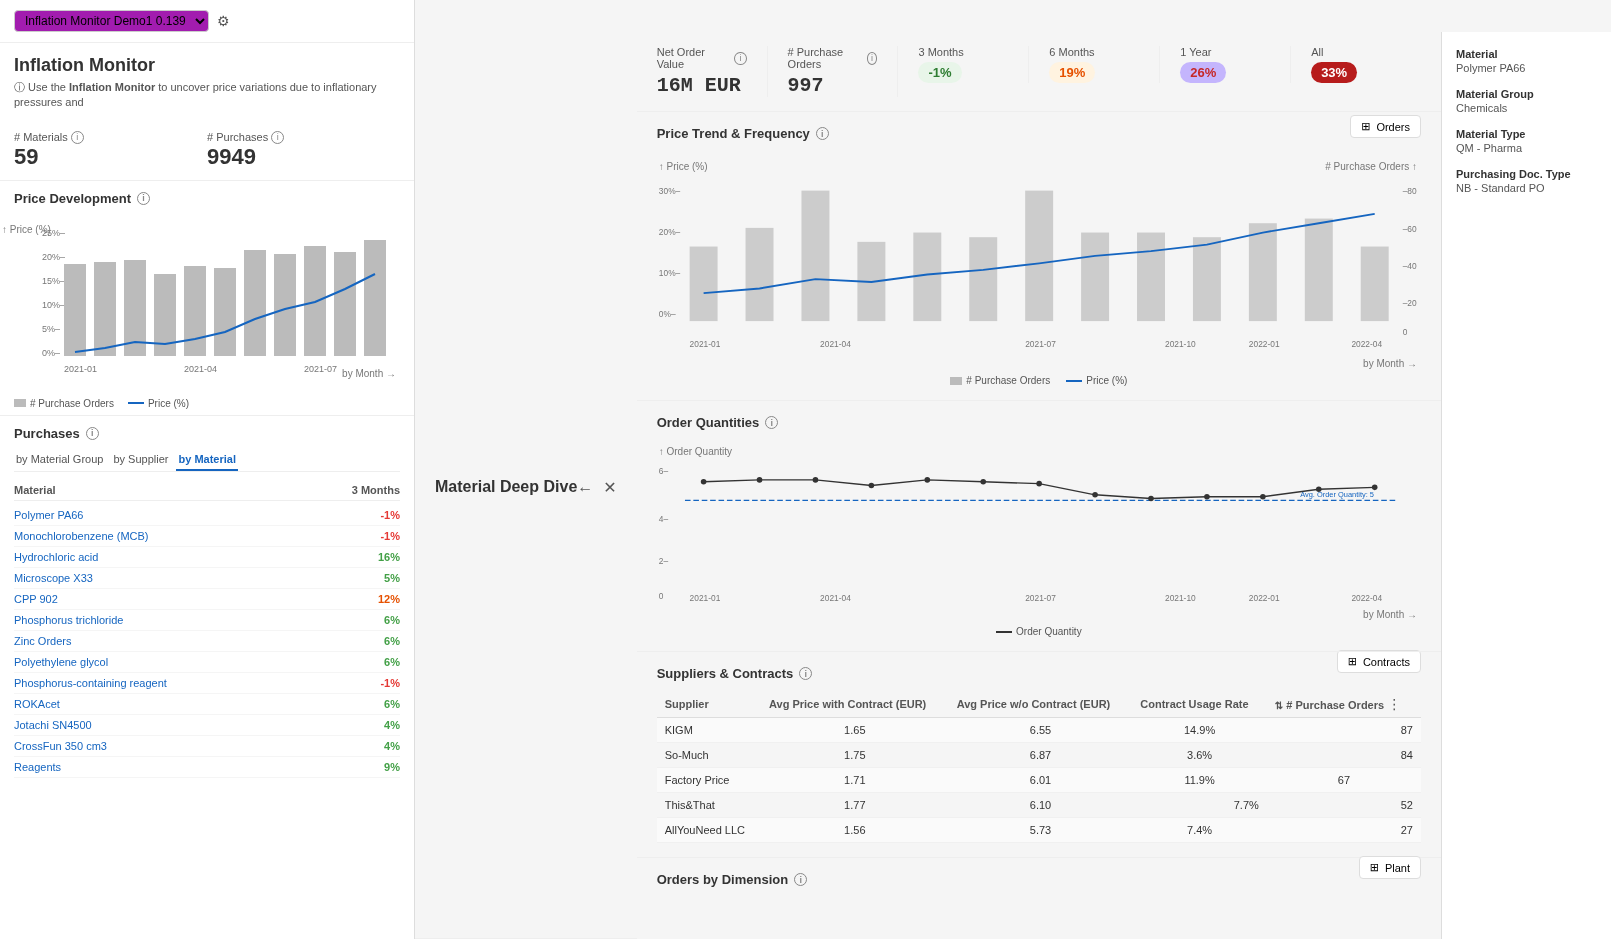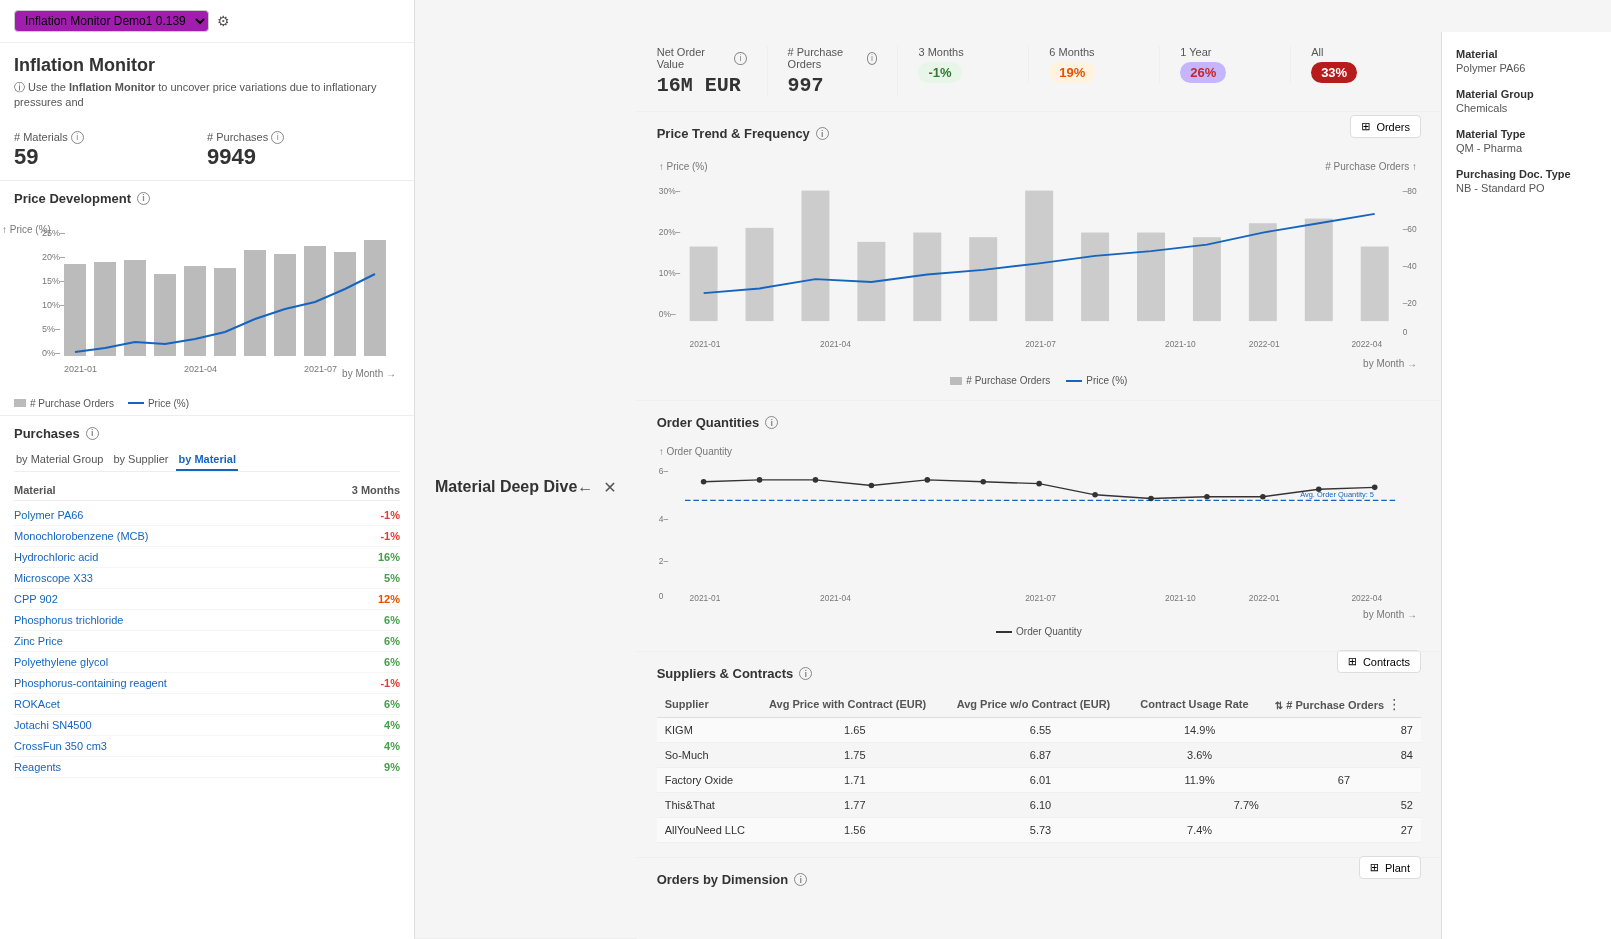--- a/index.html
+++ b/index.html
@@ -193,21 +193,21 @@
           </div>
           <div class="purchase-row">
             <a class="purchase-material">CPP 902</a>
             <span class="purchase-pct pct-positive-orange">12%</span>
           </div>
           <div class="purchase-row">
             <a class="purchase-material">Phosphorus trichloride</a>
             <span class="purchase-pct pct-positive-green">6%</span>
           </div>
           <div class="purchase-row">
-            <a class="purchase-material">Zinc Price</a>
+            <a class="purchase-material">Zinc Orders</a>
             <span class="purchase-pct pct-positive-green">6%</span>
           </div>
           <div class="purchase-row">
             <a class="purchase-material">Polyethylene glycol</a>
             <span class="purchase-pct pct-positive-green">6%</span>
           </div>
           <div class="purchase-row">
             <a class="purchase-material">Phosphorus-containing reagent</a>
             <span class="purchase-pct pct-negative">-1%</span>
           </div>
@@ -433,21 +433,21 @@
     <td style="text-align:right;">87</td>
   </tr>
               <tr>
     <td>So-Much</td>
     <td style="text-align:center;">1.75</td>
     <td style="text-align:center;">6.87</td>
     <td style="text-align:center;">3.6%</td>
     <td style="text-align:right;">84</td>
   </tr>
               <tr>
-    <td>Factory Oxide</td>
+    <td>Factory Price</td>
     <td style="text-align:center;">1.71</td>
     <td style="text-align:center;">6.01</td>
     <td style="text-align:center;">11.9%</td>
     <td style="text-align:center;">67</td>
   </tr>
               <tr>
     <td>This&amp;That</td>
     <td style="text-align:center;">1.77</td>
     <td style="text-align:center;">6.10</td>
     <td style="text-align:right;">7.7%</td>

